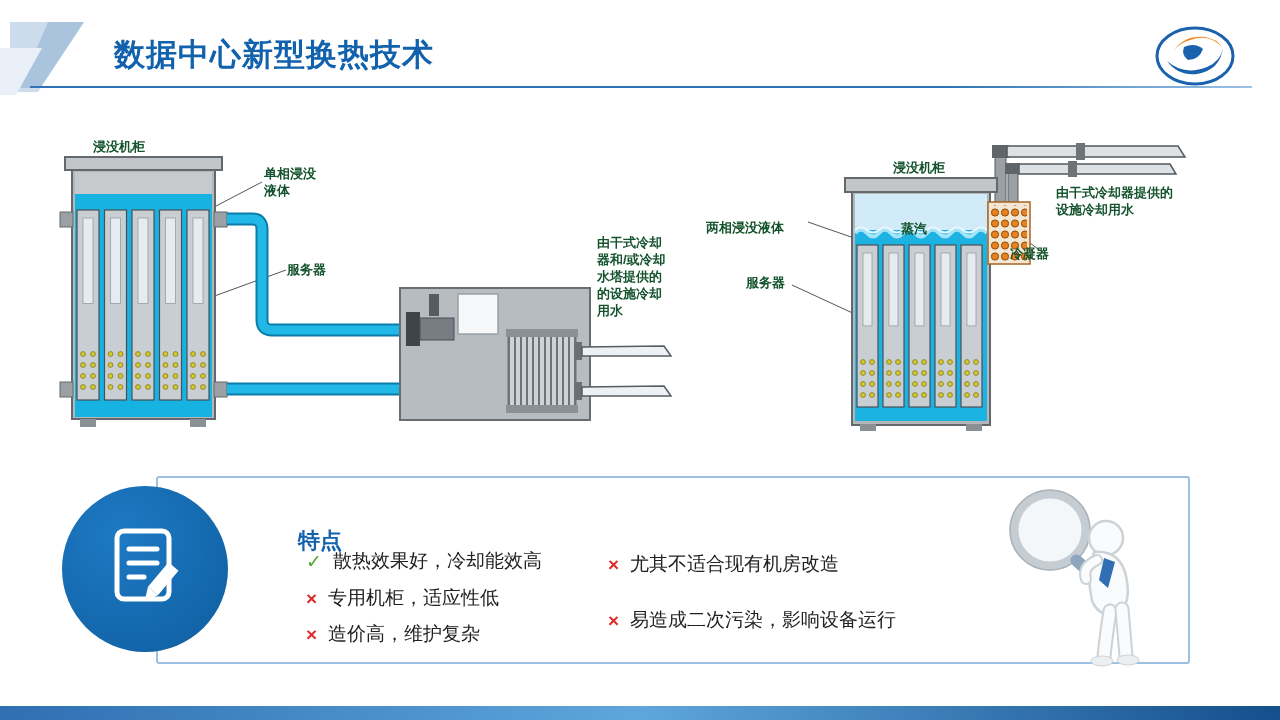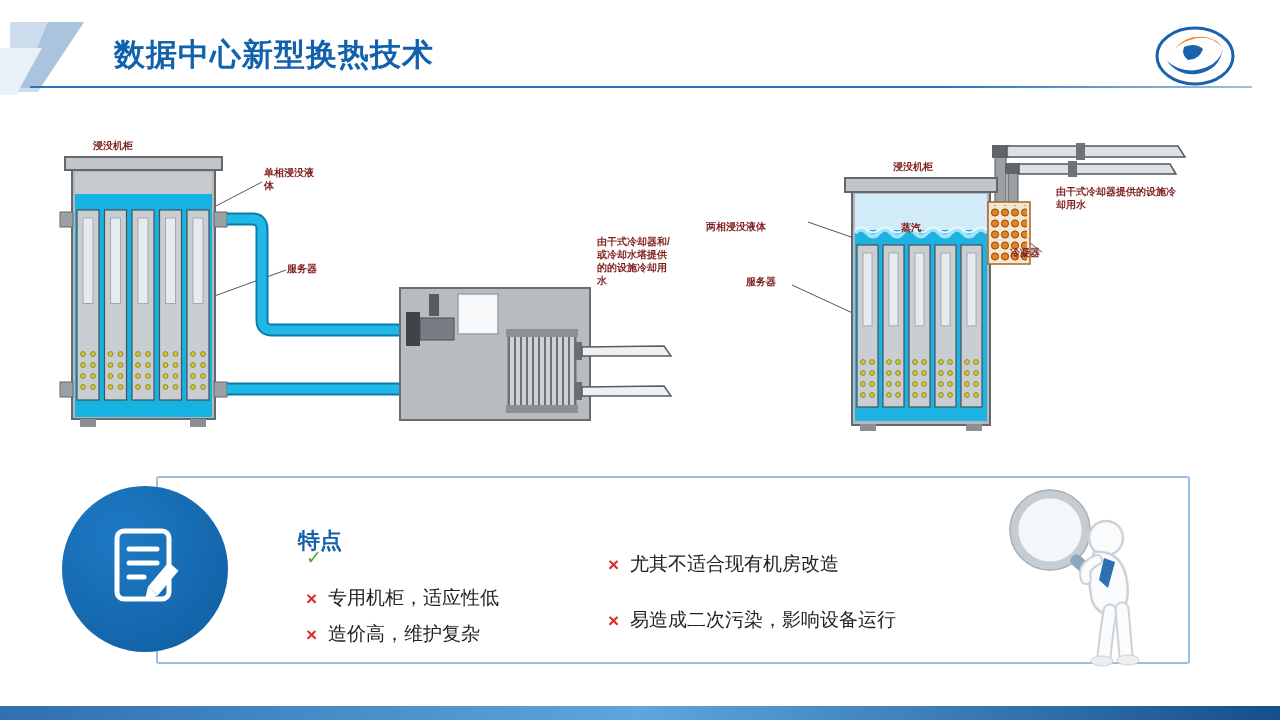--- a/index.html
+++ b/index.html
@@ -19,21 +19,21 @@
   .header-line {
     position:absolute; left:30px; top:86px; width:1222px; height:2px;
     background:linear-gradient(90deg,#2e74b5 75%,#9cc2e4);
   }
   .logo { position:absolute; left:1154px; top:24px; }
 
   
   .svg-left  { position:absolute; left:40px;  top:130px; }
   .svg-right { position:absolute; left:690px; top:130px; }
   .diagram-label {
-    position:absolute; font-size:10px; font-weight:600; color:#7f1d1d; line-height:1.3;
+    position:absolute; font-size:13px; font-weight:600; color:#14532d; line-height:1.3;
   }
   .lbl-cab-l   { left:93px;  top:139px; }
   .lbl-fluid-l { left:264px; top:166px; width:58px; }
   .lbl-srv-l   { left:287px; top:262px; }
   .lbl-wat-l   { left:597px; top:235px; width:76px; word-break:break-all; }
   .lbl-cab-r   { left:893px; top:160px; }
   .lbl-fluid-r { left:706px; top:220px; }
   .lbl-vapor   { left:901px; top:221px; }
   .lbl-srv-r   { left:746px; top:275px; }
   .lbl-cond    { left:1010px; top:246px; }
@@ -301,20 +301,21 @@
       <g transform="rotate(40 60 60)">
         <rect x="54" y="38" width="13" height="32" fill="#fff"></rect>
         <polygon points="54,70 67,70 60.5,83" fill="#fff"></polygon>
       </g>
     </svg>
   </div>
   <h2 class="features-title">特点</h2>
 
   <div class="feat-item fi-l0">
     <span class="mark check">✓</span>
+    <span>散热效果好，冷却能效高</span>
   </div>
   <div class="feat-item fi-l1">
     <span class="mark cross">×</span>
     <span>专用机柜，适应性低</span>
   </div>
   <div class="feat-item fi-l2">
     <span class="mark cross">×</span>
     <span>造价高，维护复杂</span>
   </div>
   <div class="feat-item fi-r0">

